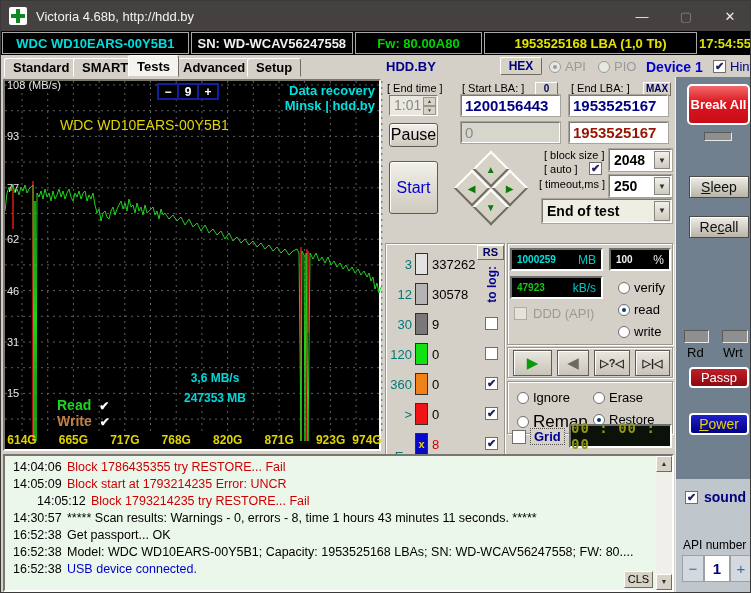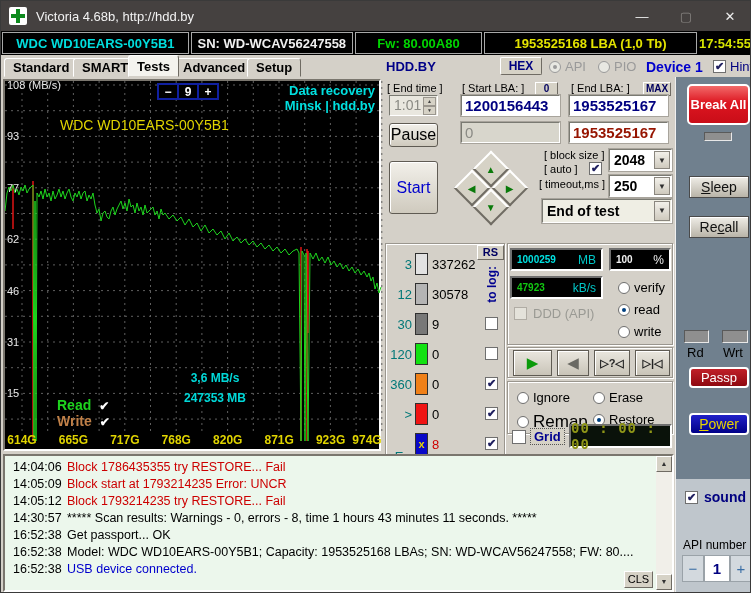--- a/index.html
+++ b/index.html
@@ -429,21 +429,21 @@
         <span class="sbt">−</span>
         <span class="sval">1</span>
         <span class="sbt">+</span>
       </div>
     </div>
 
     <div class="log">
       <div id="logLines">
           <div class="logline" style="top: 4px;"><span class="t">14:04:06</span><span style="color:#cc0000;">Block 1786435355 try RESTORE... Fail</span></div>
           <div class="logline" style="top: 21px;"><span class="t">14:05:09</span><span style="color:#cc0000;">Block start at 1793214235 Error: UNCR</span></div>
-          <div class="logline" style="top: 38px;"><span class="t">14:05:12</span><span style="color:#cc0000;">Block 1793214235 try RESTORE... Fail</span></div>
+          <div class="logline" style="top: 38px; padding-left: 24px;"><span class="t">14:05:12</span><span style="color:#cc0000;">Block 1793214235 try RESTORE... Fail</span></div>
           <div class="logline" style="top: 55px;"><span class="t">14:30:57</span><span style="color:#000000;">***** Scan results: Warnings - 0, errors - 8, time 1 hours 43 minutes 11 seconds.  *****</span></div>
           <div class="logline" style="top: 72px;"><span class="t">16:52:38</span><span style="color:#000000;">Get passport... OK</span></div>
           <div class="logline" style="top: 89px;"><span class="t">16:52:38</span><span style="color:#000000;">Model: WDC WD10EARS-00Y5B1; Capacity: 1953525168 LBAs; SN: WD-WCAV56247558; FW: 80....</span></div>
           <div class="logline" style="top: 106px;"><span class="t">16:52:38</span><span style="color:#0000cc;">USB device connected.</span></div>
         </div>
       <div class="vscroll">
         <div class="varr" style="top:0;">▲</div>
         <div class="varr" style="bottom:0;">▼</div>
       </div>
       <div class="clsbtn">CLS</div>

